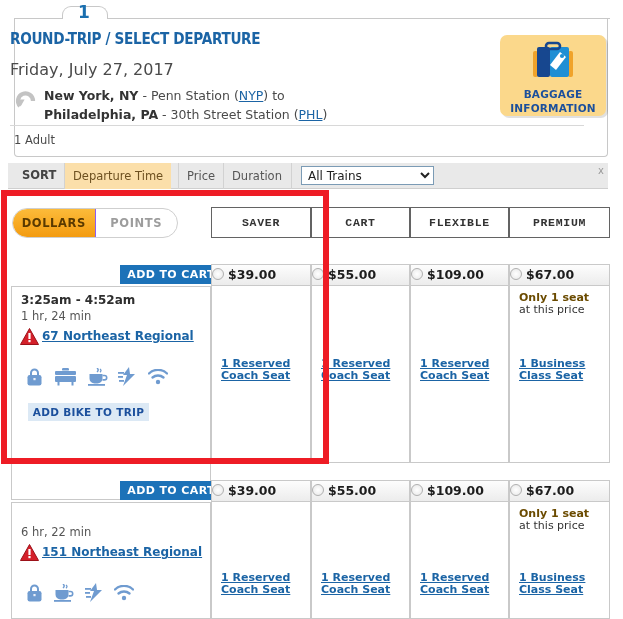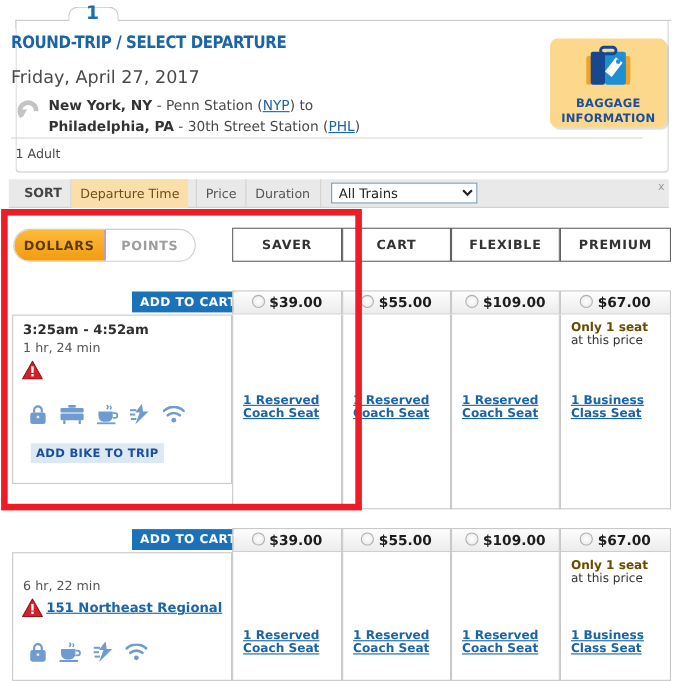--- a/index.html
+++ b/index.html
@@ -112,35 +112,35 @@
     background:linear-gradient(180deg,#fcbb3a 0%,#f39b10 100%);
     color:#5a3a00;border-radius:15px 0 0 15px;
   }
   #money-toggle .seg.off{color:#9d9d9d;border-left:1px solid #8b5cf6;}
 
   
   .fare-head{
     position:absolute;top:207px;height:31px;
     border:1px solid #636363;background:#fff;box-sizing:border-box;
     text-align:center;line-height:29px;
-    font-size:11.5px;font-weight:bold;color:#333;letter-spacing:0.7px;
+    font-size:11.5px;font-weight:bold;color:#333;letter-spacing:0.7px;font-family:Liberation Mono, monospace;
   }
 
   
   .trip{position:absolute;left:8px;width:600px;}
   .cart-btn{
     position:absolute;top:1px;width:95px;height:19px;
     background:#1c72b8;color:#fff;font-size:11px;font-weight:bold;
     letter-spacing:0.4px;text-align:right;line-height:19px;cursor:pointer;
   }
   .price-cell{
     position:absolute;top:0;height:22px;
     background:linear-gradient(180deg,#fdfdfd 0%,#ececec 100%);
     border:1px solid #c9c9c9;box-sizing:border-box;
-    text-align:center;line-height:20px;white-space:nowrap;
+    line-height:20px;white-space:nowrap;
   }
   .price-cell .radio{
     display:inline-block;width:10px;height:10px;border-radius:50%;
     border:1px solid #b0b0b0;background:radial-gradient(#fff,#e6e6e6);
     vertical-align:-1px;margin-right:4px;cursor:pointer;
   }
   .price-cell .amt{font-size:12.5px;font-weight:bold;color:#1d1d1d;}
 
   .detail-box{
     position:absolute;top:22px;border:1px solid #c9c9c9;box-sizing:border-box;
@@ -185,21 +185,21 @@
 <div id="step-strip">
   <div class="rail"></div>
   <div class="tab-left"></div>
   <div class="tabshape"></div>
   <div id="step-num">1</div>
 </div>
 
 <div id="card"></div>
 
 <div id="page-title">ROUND-TRIP / SELECT DEPARTURE</div>
-<div id="trip-date">Friday, April 27, 2017</div>
+<div id="trip-date">Friday, July 27, 2017</div>
 
 <div id="roundtrip-icon">
   <svg width="26" height="26" viewBox="0 0 26 26">
     <path d="M6 18 A7.5 7.5 0 1 1 19 13" fill="none" stroke="#c3c3c3" stroke-width="4.2" stroke-linecap="butt"></path>
     <path d="M3.2 11.5 L10.6 11.5 L6.6 18.6 Z" fill="#c3c3c3"></path>
   </svg>
 </div>
 
 <div id="route">
   <div>
@@ -261,30 +261,31 @@
   <div class="price-cell" style="left:303px;width:99px;">
     <span class="radio"></span><span class="amt">$55.00</span>
   </div>
   <div class="price-cell" style="left:402px;width:99px;">
     <span class="radio"></span><span class="amt">$109.00</span>
   </div>
   <div class="price-cell" style="left:501px;width:101px;">
     <span class="radio"></span><span class="amt">$67.00</span>
   </div>
 
-  <div class="detail-box" style="left:3px;width:200px;height:154px;">
+  <div class="detail-box" style="left:3px;width:200px;height:214px;">
     <div class="tt">3:25am - 4:52am</div>
     <div class="dur">1 hr, 24 min</div>
     <div class="alert-ico">
       <svg width="19" height="17" viewBox="0 0 19 17">
         <path d="M9.5 0.5 L18.5 16.5 L0.5 16.5 Z" fill="#d4202a" stroke="#9b1119" stroke-width="1"></path>
         <rect x="8.4" y="5" width="2.2" height="6" fill="#fff"></rect>
         <rect x="8.4" y="12" width="2.2" height="2.2" fill="#fff"></rect>
       </svg>
     </div>
+    <div class="train-name">67 Northeast Regional</div>
     <div class="amen">
       <span>
         <svg width="17" height="18" viewBox="0 0 17 18">
             <path d="M5 7 V5 a3.5 3.5 0 0 1 7 0 V7" fill="none" stroke="#6f9bd0" stroke-width="2"></path>
             <rect x="1.5" y="7" width="14" height="10.5" rx="2.2" fill="#6f9bd0"></rect>
             <rect x="7.4" y="10" width="2.2" height="2.2" fill="#e9eff8"></rect>
           </svg>
       </span>
       <span>
         <svg width="23" height="18" viewBox="0 0 23 18">

